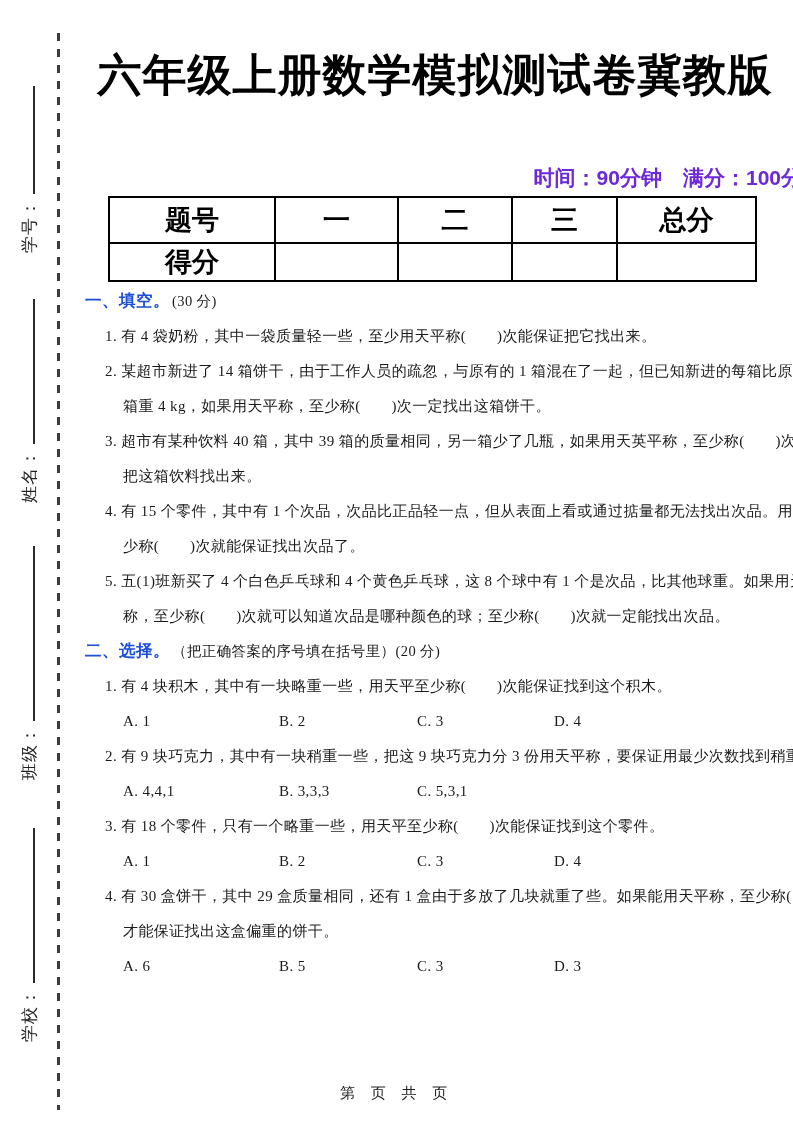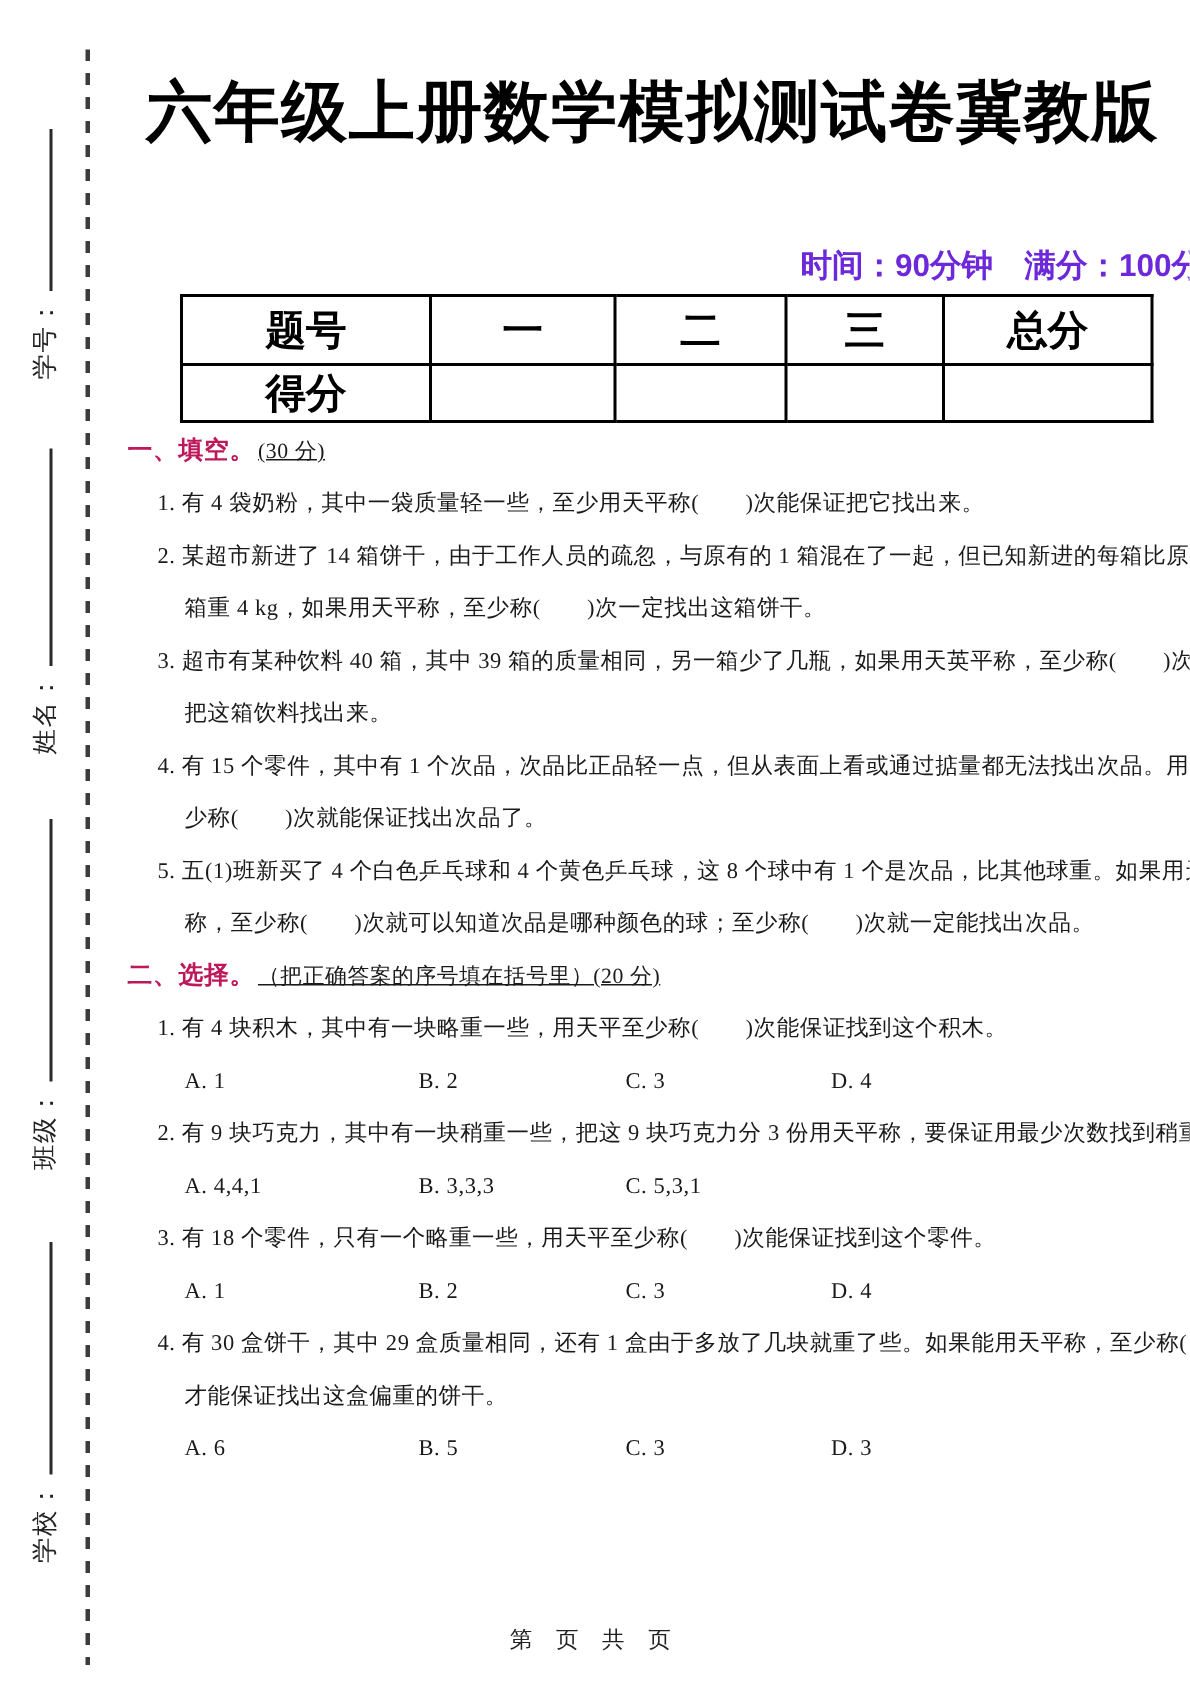--- a/index.html
+++ b/index.html
@@ -36,38 +36,37 @@
   }
   .exam-info{
     position:absolute;top:164px;left:103px;width:699px;text-align:right;
     font:bold 21px/1.3 "Liberation Sans","DejaVu Sans",sans-serif;color:#6d28d9;
   }
 
   
   .score-table{
     position:absolute;top:196px;left:108px;border-collapse:collapse;table-layout:fixed;
     font-family:"Liberation Sans","DejaVu Sans",sans-serif;
-    margin-left:12px;
   }
   .score-table td{
     border:2.5px solid #000;text-align:center;vertical-align:middle;
     font-weight:bold;font-size:27px;color:#000;padding:0;
   }
   .score-table tr.hdr td{height:44px;}
   .score-table tr.scr td{height:36px;}
   .cw0{width:164px;} .cw1{width:121px;} .cw2{width:112px;} .cw3{width:103px;} .cw4{width:137px;border-radius:11px;}
 
   
   .paper-body{
     position:absolute;top:284px;left:85px;width:704px;
     font-size:15px;letter-spacing:0.4px;color:#1a1a1a;
   }
   .tl{height:35px;line-height:35px;white-space:nowrap;}
-  .sec-bold{font:bold 16.5px "Liberation Sans","DejaVu Sans",sans-serif;color:#be185d;letter-spacing:0.5px;}
-  .sec-note{font-size:14.5px;margin-left:2px;text-decoration:underline;}
+  .sec-bold{font:bold 16.5px "Liberation Sans","DejaVu Sans",sans-serif;color:#1d4ed8;letter-spacing:0.5px;}
+  .sec-note{font-size:14.5px;margin-left:2px;}
   .q{padding-left:20px;}
   .cont{padding-left:38px;}
   .opts{padding-left:38px;}
   .opt{display:inline-block;}
   .opt-a{width:156px;} .opt-b{width:138px;} .opt-c{width:137px;}
 
   
   .footer{
     position:absolute;top:1084px;left:0;width:793px;text-align:center;
     font-size:15px;letter-spacing:6px;color:#222;

